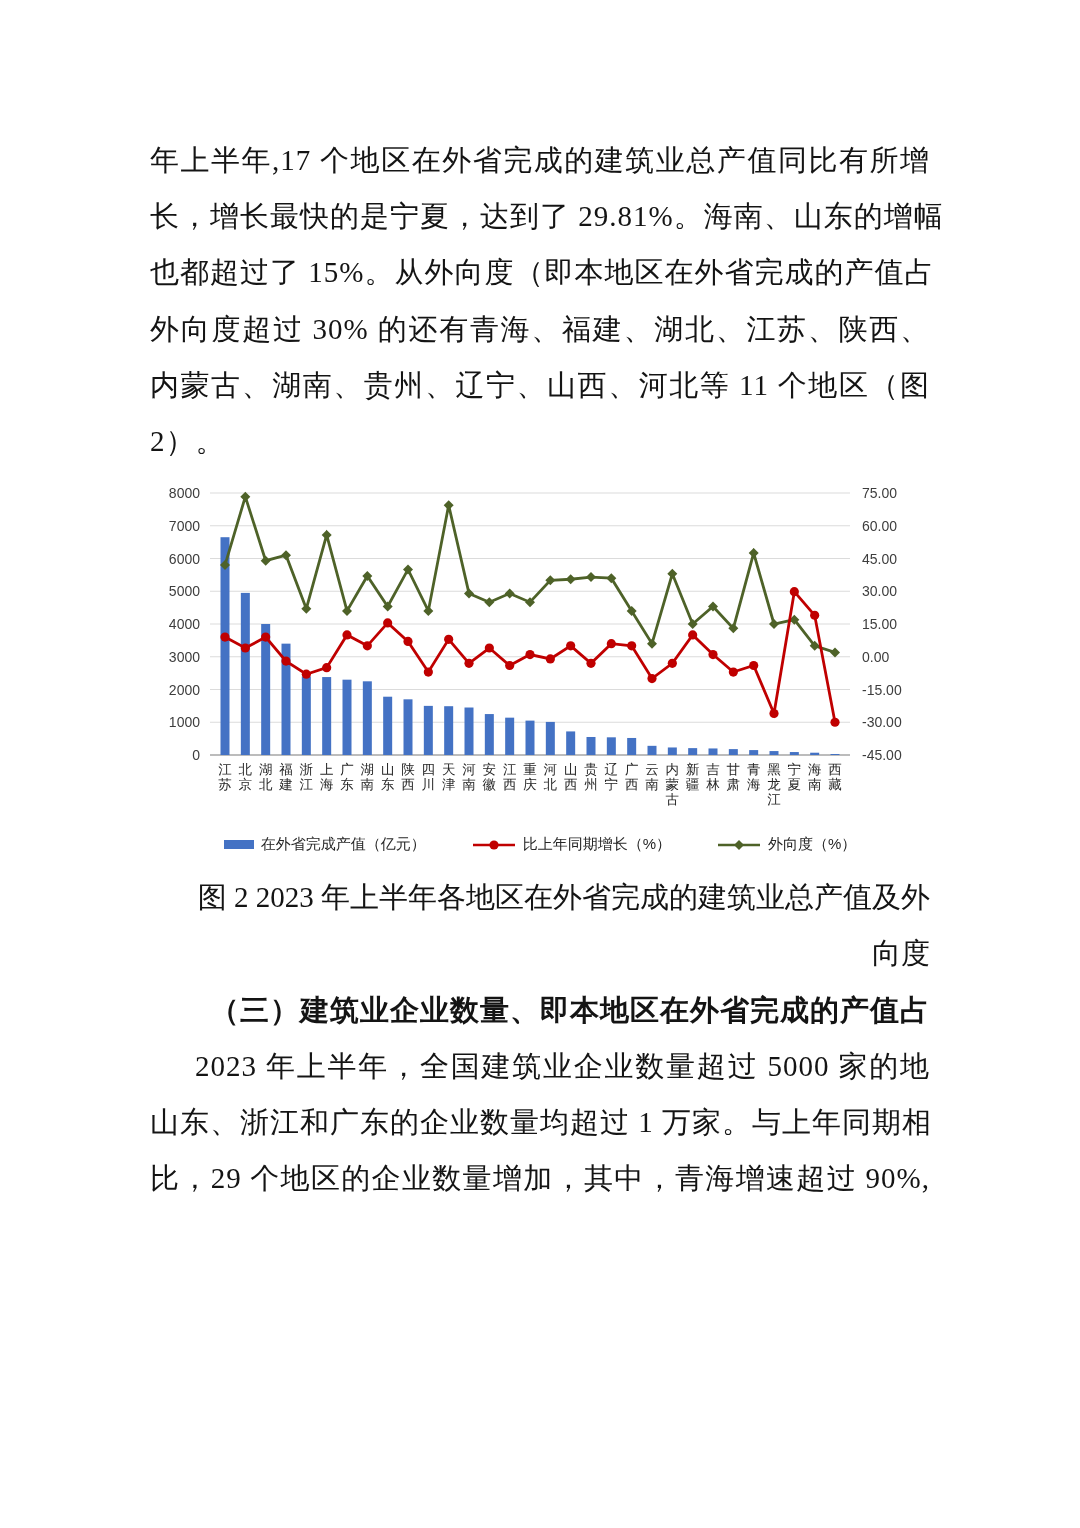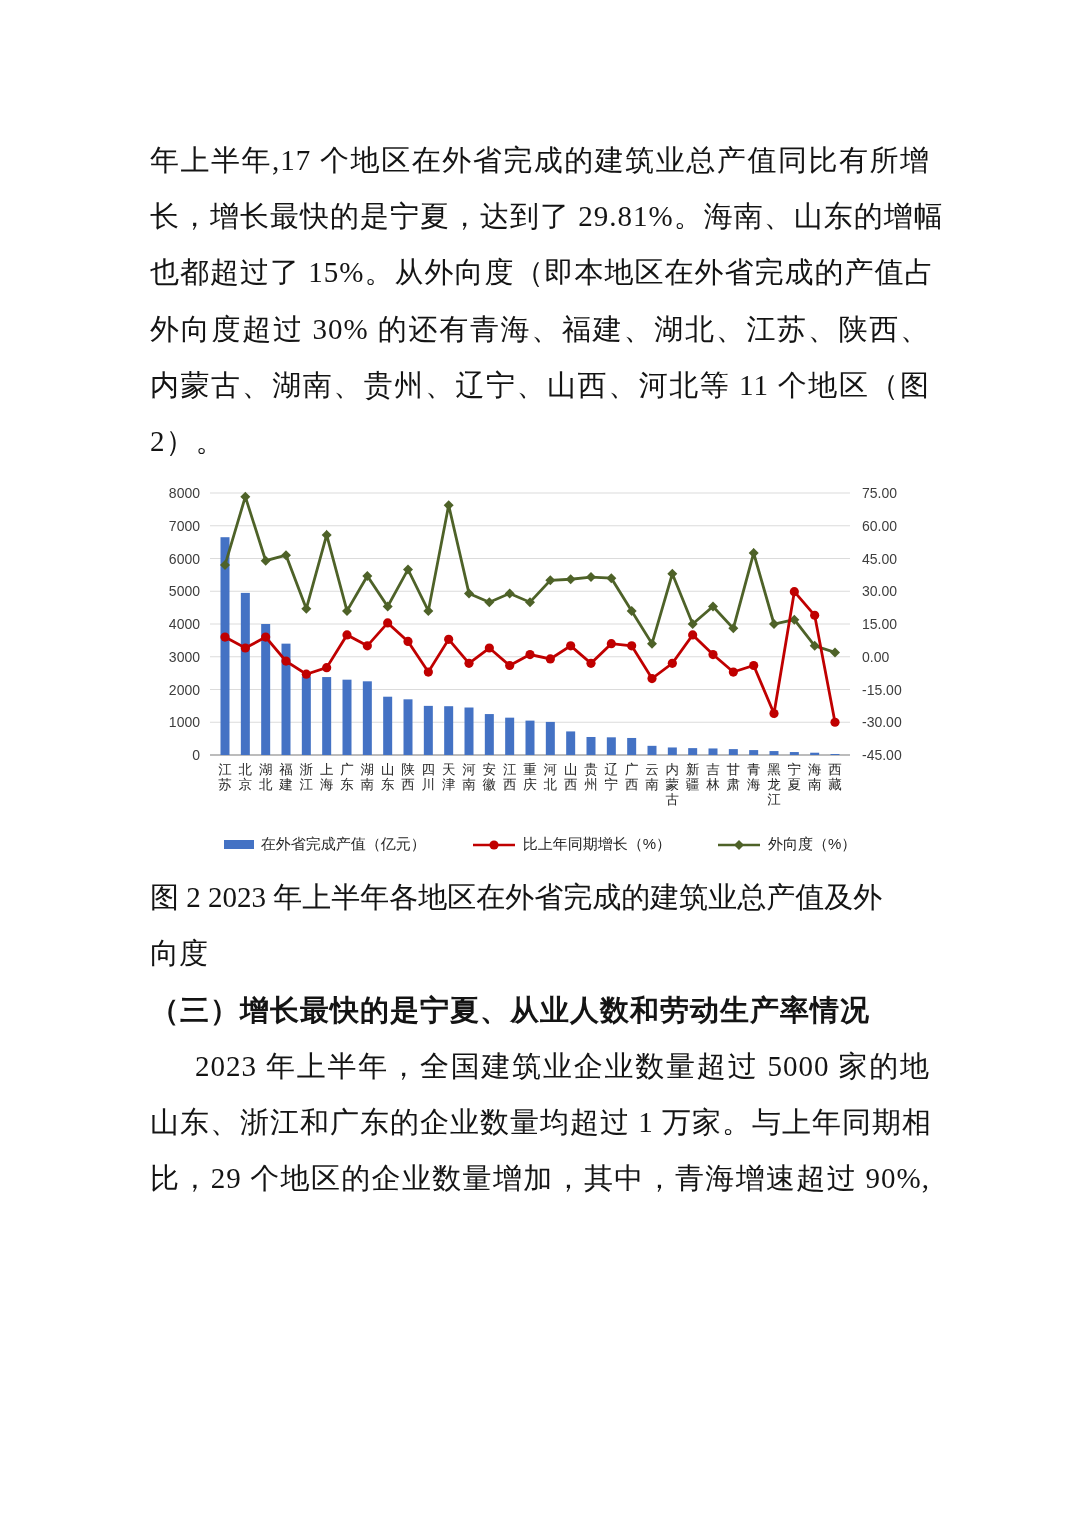--- a/index.html
+++ b/index.html
@@ -22,21 +22,21 @@
     text-align:justify;
     text-align-last:justify;
     white-space:nowrap;
   }
   .line.short{text-align:left;text-align-last:left;}
   .line.indent{text-indent:45px;font-family:Liberation Serif, serif;}
   .caption-line,.heading-line{
     font-size:29px;
     line-height:56.2px;
     height:56.2px;
-    text-align:left;
+    text-align:right;
     white-space:nowrap;
   }
   .heading-line{font-weight:bold;letter-spacing:1px;}
   .chart-wrap{
     position:relative;
     width:1080px;height:400px;
   }
   .chart-svg{position:absolute;left:0;top:0;}
   .tick{font-family:"Liberation Sans","DejaVu Sans",sans-serif;font-size:14px;fill:#3d3d3d;}
   .xlab{font-family:"Liberation Sans","DejaVu Sans",sans-serif;font-size:13.5px;fill:#262626;}
@@ -273,21 +273,21 @@
       </div>
     </div>
   </div>
 
   <div class="text-col">
     <div class="caption-line">图 2 2023 年上半年各地区在外省完成的建筑业总产值及外</div>
     <div class="caption-line">向度</div>
   </div>
 
   <div class="text-col">
-    <div class="heading-line">（三）增长最快的是宁夏、从业人数和劳动生产率情况</div>
+    <div class="heading-line">（三）建筑业企业数量、即本地区在外省完成的产值占</div>
   </div>
 
   <div class="text-col">
     <div class="line indent">2023 年上半年，全国建筑业企业数量超过 5000 家的地</div>
     <div class="line">山东、浙江和广东的企业数量均超过 1 万家。与上年同期相</div>
     <div class="line">比，29 个地区的企业数量增加，其中，青海增速超过 90%,</div>
   </div>
 
 </div>
 

